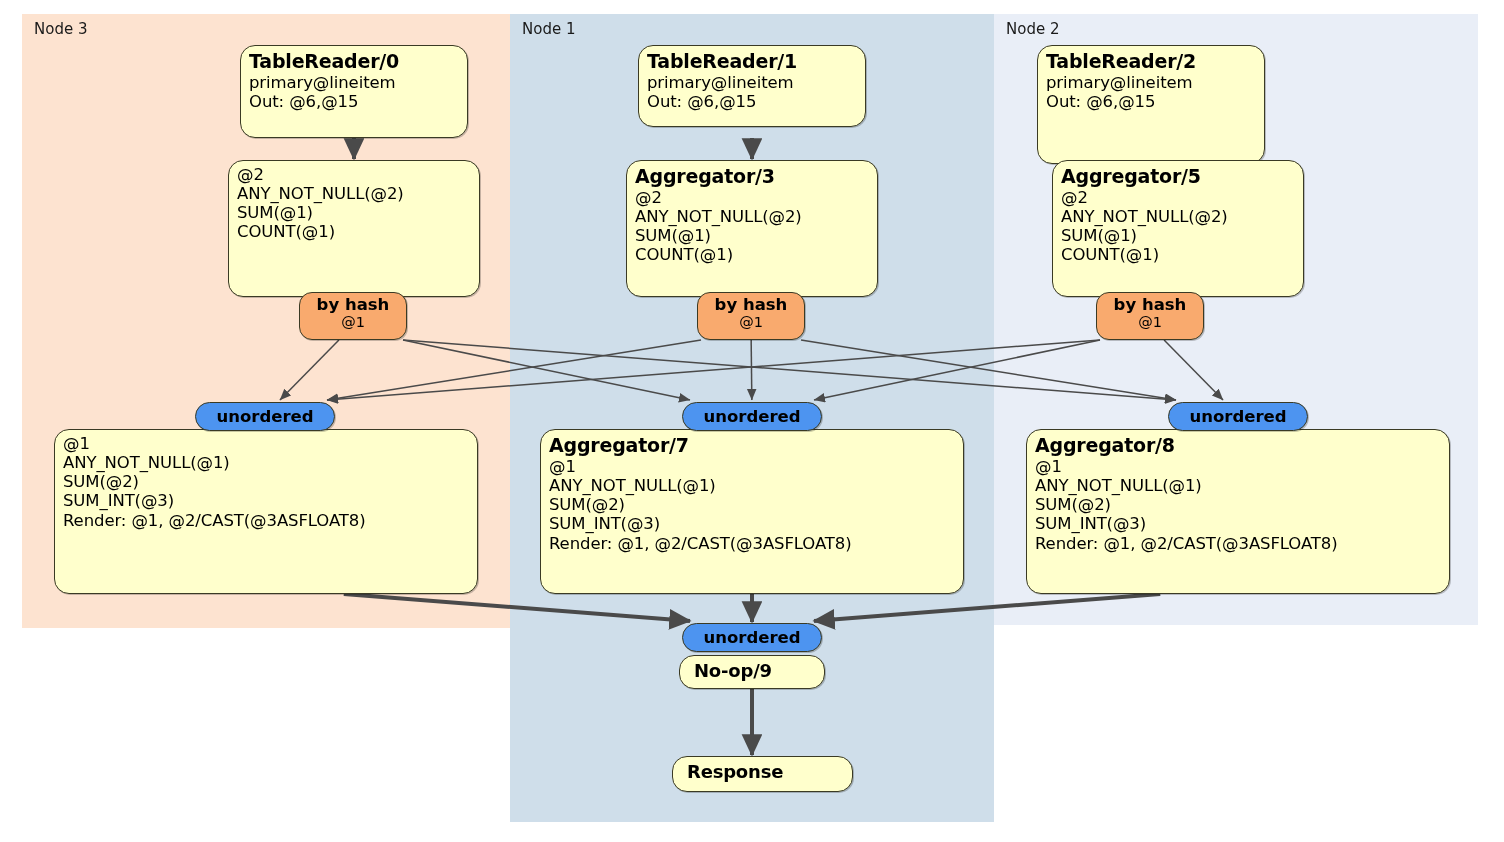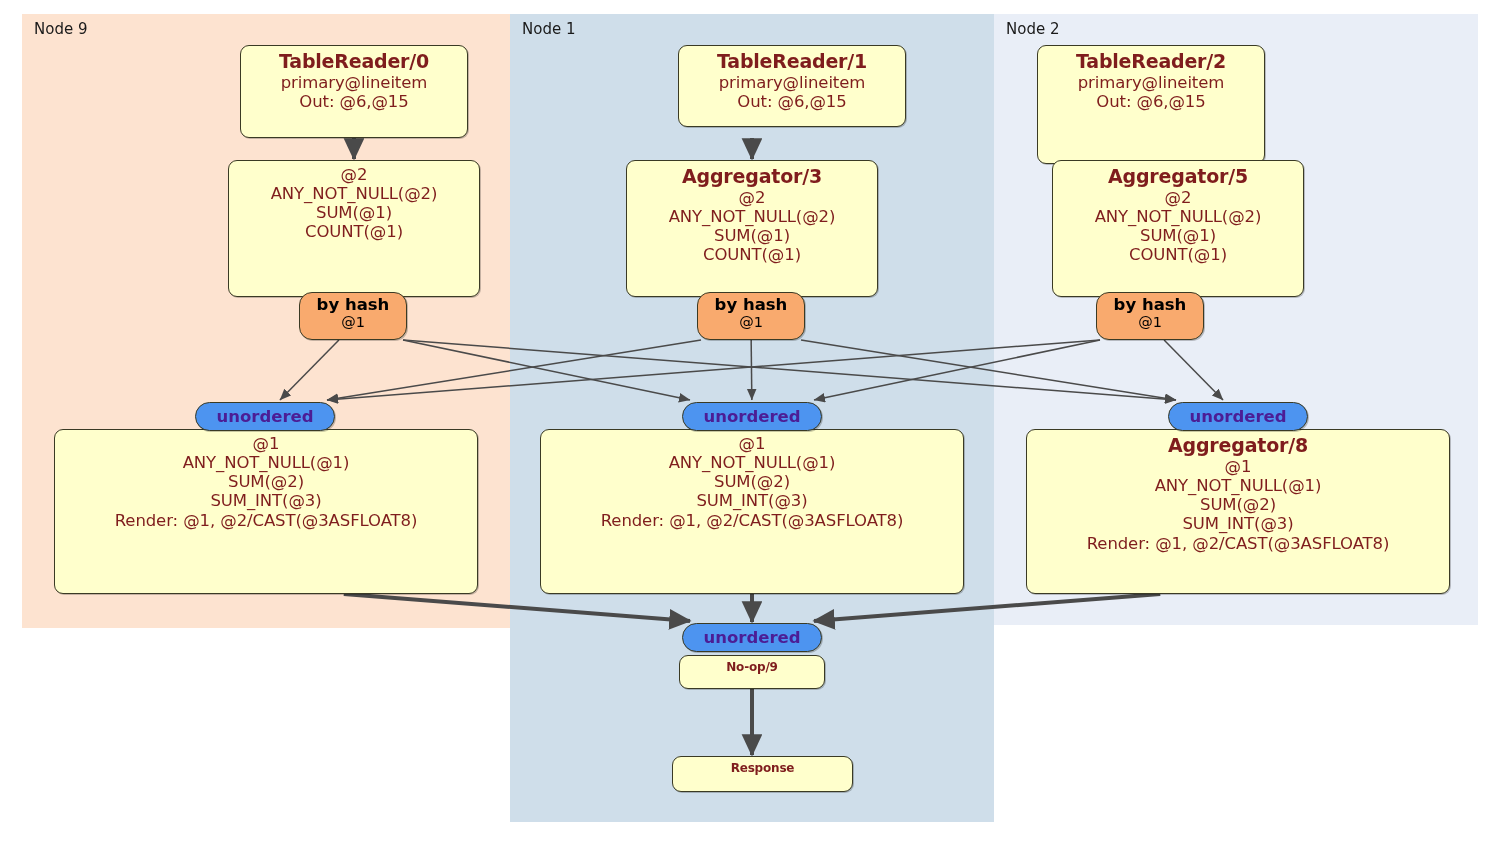--- a/index.html
+++ b/index.html
@@ -39,25 +39,24 @@
     height: 842px;
     pointer-events: none;
   }
 
   
   .proc {
     position: absolute;
     box-sizing: border-box;
     background: #ffffcc;
     border: 1.6px solid #3a3a24;
-    border-radius: 9px;
-    text-align: center;
+    border-radius: 15px;
     padding: 4px 8px 5px 8px;
     line-height: 1.16;
-    color: #7f1d1d;
+    color: #000000;
     box-shadow: 1px 1px 0 rgba(0,0,0,0.22);
   }
   .proc .ttl {
     font-weight: bold;
     font-size: 19px;
     letter-spacing: -0.2px;
     display: block;
     margin-bottom: 1px;
   }
   .proc .ln {
@@ -65,21 +64,21 @@
     font-size: 16.5px;
     letter-spacing: -0.1px;
     white-space: nowrap;
   }
 
   
   .proc.mini {
     padding: 5px 14px 6px 14px;
   }
   .proc.mini .ttl {
-    font-size: 12px;
+    font-size: 18px;
     margin-bottom: 0;
   }
 
   
   .router {
     position: absolute;
     box-sizing: border-box;
     background: #f9aa6e;
     border: 1.6px solid #3a3a24;
     border-radius: 13px;
@@ -100,38 +99,38 @@
   }
 
   
   .pill {
     position: absolute;
     box-sizing: border-box;
     background: #4d94f0;
     border: 1.6px solid #3a3a24;
     border-radius: 999px;
     text-align: center;
-    color: #4c1d95;
+    color: #000000;
     font-weight: bold;
     font-size: 16.5px;
     line-height: 1;
     padding-top: 6px;
     box-shadow: 1px 1px 0 rgba(0,0,0,0.22);
   }
 </style>
 </head>
 <body>
 
 <div id="canvas">
 
   <div class="region" id="reg-node3" style="left: 22px; top: 14px; width: 488px; height: 614px; background: rgb(253, 227, 208);"></div>
   <div class="region" id="reg-node1" style="left: 510px; top: 14px; width: 484px; height: 808px; background: rgb(207, 222, 234);"></div>
   <div class="region" id="reg-node2" style="left: 994px; top: 14px; width: 484px; height: 611px; background: rgb(233, 238, 247);"></div>
 
-  <div class="region-label" id="lbl-node3" style="left: 34px; top: 20px;">Node 9</div>
+  <div class="region-label" id="lbl-node3" style="left: 34px; top: 20px;">Node 3</div>
   <div class="region-label" id="lbl-node1" style="left: 522px; top: 20px;">Node 1</div>
   <div class="region-label" id="lbl-node2" style="left: 1006px; top: 20px;">Node 2</div>
 
   <svg id="edges" viewBox="0 0 1504 842">
     <defs>
       <marker id="ah-thin" markerWidth="9" markerHeight="9" refX="7.4" refY="3.2" orient="auto" markerUnits="strokeWidth">
         <path d="M0,0 L7.6,3.2 L0,6.4 z" fill="#4a4a4a"></path>
       </marker>
       <marker id="ah-thick" markerWidth="7" markerHeight="7" refX="5.2" refY="2.6" orient="auto" markerUnits="strokeWidth">
         <path d="M0,0 L5.6,2.6 L0,5.2 z" fill="#4a4a4a"></path>
@@ -156,21 +155,21 @@
         <line x1="752" y1="689" x2="752" y2="755" stroke="#4a4a4a" stroke-width="4" marker-end="url(#ah-thick)"></line>
       </g>
   </svg>
 
   <div id="nodes-layer">
       <div class="proc" style="left: 240px; top: 45px; width: 228px; height: 93px;">
         <span class="ttl">TableReader/0</span>
         <span class="ln">primary@lineitem</span>
         <span class="ln">Out: @6,@15</span>
       </div>
-      <div class="proc" style="left: 638px; top: 45px; width: 228px; height: 82px; margin-left: 40px;">
+      <div class="proc" style="left: 638px; top: 45px; width: 228px; height: 82px;">
         <span class="ttl">TableReader/1</span>
         <span class="ln">primary@lineitem</span>
         <span class="ln">Out: @6,@15</span>
       </div>
       <div class="proc" style="left: 1037px; top: 45px; width: 228px; height: 119px;">
         <span class="ttl">TableReader/2</span>
         <span class="ln">primary@lineitem</span>
         <span class="ln">Out: @6,@15</span>
       </div>
       <div class="proc" style="left: 228px; top: 160px; width: 252px; height: 137px;">
@@ -194,20 +193,21 @@
         <span class="ln">COUNT(@1)</span>
       </div>
       <div class="proc" style="left: 54px; top: 429px; width: 424px; height: 165px;">
         <span class="ln">@1</span>
         <span class="ln">ANY_NOT_NULL(@1)</span>
         <span class="ln">SUM(@2)</span>
         <span class="ln">SUM_INT(@3)</span>
         <span class="ln">Render: @1, @2/CAST(@3ASFLOAT8)</span>
       </div>
       <div class="proc" style="left: 540px; top: 429px; width: 424px; height: 165px;">
+        <span class="ttl">Aggregator/7</span>
         <span class="ln">@1</span>
         <span class="ln">ANY_NOT_NULL(@1)</span>
         <span class="ln">SUM(@2)</span>
         <span class="ln">SUM_INT(@3)</span>
         <span class="ln">Render: @1, @2/CAST(@3ASFLOAT8)</span>
       </div>
       <div class="proc" style="left: 1026px; top: 429px; width: 424px; height: 165px;">
         <span class="ttl">Aggregator/8</span>
         <span class="ln">@1</span>
         <span class="ln">ANY_NOT_NULL(@1)</span>

